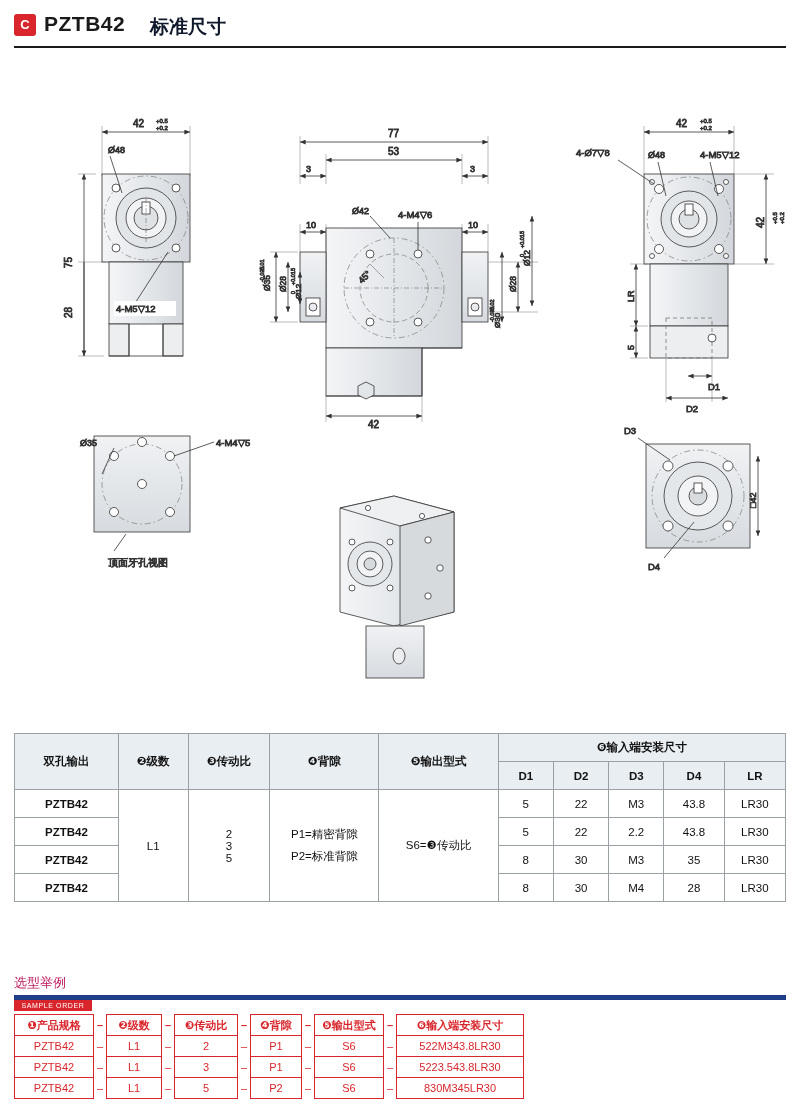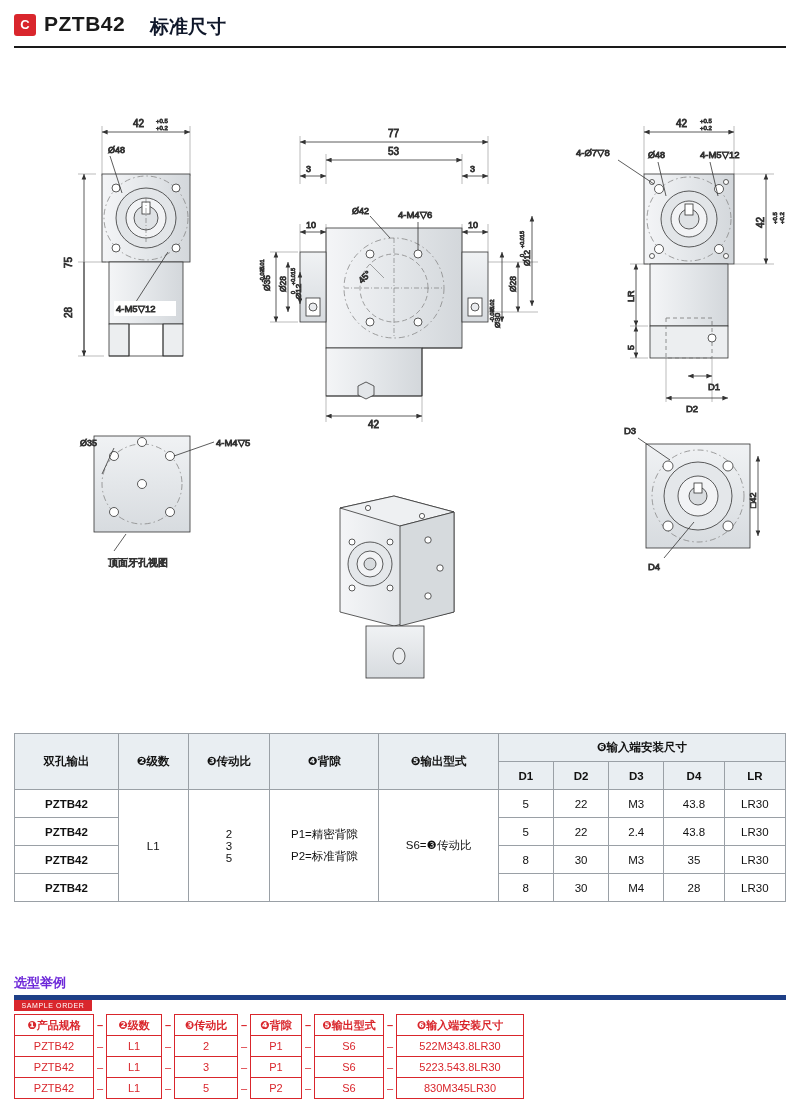--- a/index.html
+++ b/index.html
@@ -33,21 +33,21 @@
   table.spec{border-collapse:collapse;width:772px;font-size:11.5px;}
   table.spec th,table.spec td{
     border:1px solid #9aa0a6;text-align:center;vertical-align:middle;
     padding:0;height:27px;color:#111;
   }
   table.spec thead th{background:#e9eef2;font-weight:bold;font-size:11.5px;}
   table.spec tbody td{background:#ffffff;}
   table.spec tbody td.first{font-weight:bold;}
 
   
-  .sample-title{position:absolute;left:14px;top:974px;font-size:13px;font-weight:bold;color:#6d28d9;}
+  .sample-title{position:absolute;left:14px;top:974px;font-size:13px;font-weight:normal;color:#be185d;}
   .sample-bar{position:absolute;left:14px;top:995px;width:772px;height:5px;background:#1e3f87;}
   .sample-tag{
     position:absolute;left:14px;top:1000px;width:78px;height:11px;background:#d9262c;
     color:#fff;font-size:7px;line-height:11px;text-align:center;letter-spacing:.6px;
   }
   .order-wrap{position:absolute;left:14px;top:1014px;width:560px;}
   table.order{border-collapse:collapse;font-size:11px;}
   table.order td{
     border:1px solid #d9262c;color:#d9262c;text-align:center;height:20px;padding:0 0;
   }
@@ -374,21 +374,21 @@
       <td>5</td>
       <td>22</td>
       <td>M3</td>
       <td>43.8</td>
       <td>LR30</td>
     </tr>
     <tr>
       <td class="first">PZTB42</td>
       <td>5</td>
       <td>22</td>
-      <td>2.4</td>
+      <td>2.2</td>
       <td>43.8</td>
       <td>LR30</td>
     </tr>
     <tr>
       <td class="first">PZTB42</td>
       <td>8</td>
       <td>30</td>
       <td>M3</td>
       <td>35</td>
       <td>LR30</td>

